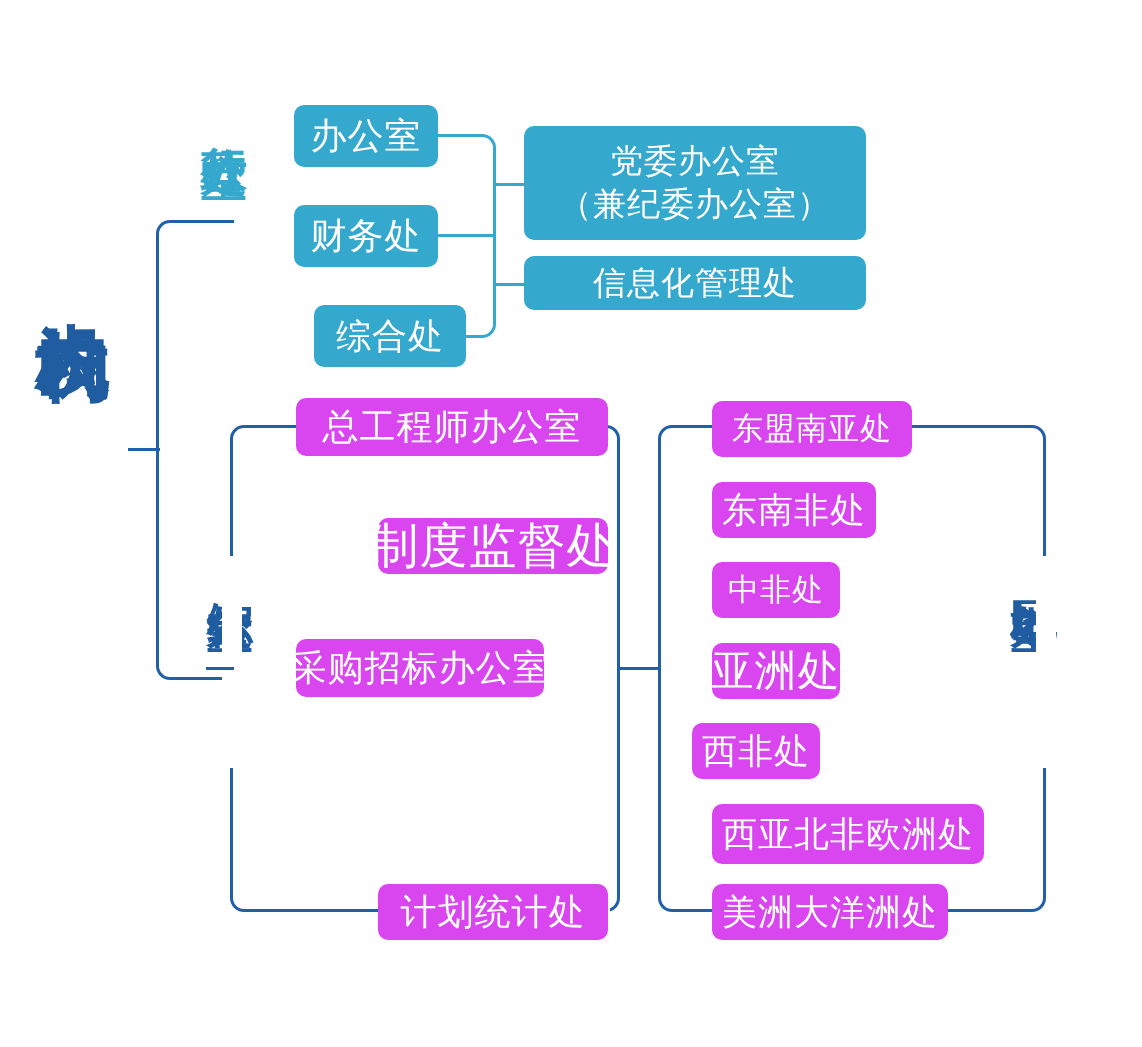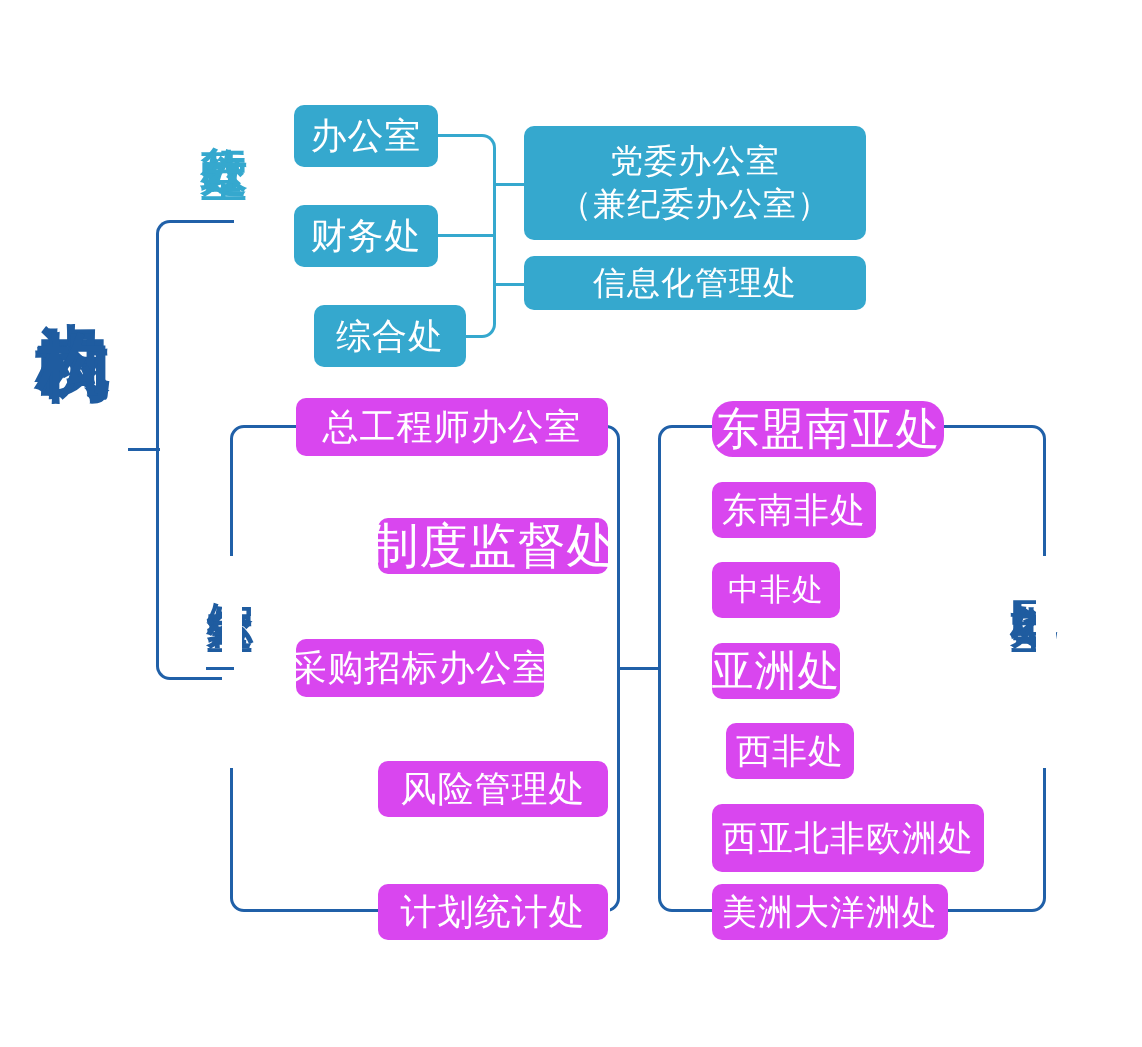--- a/index.html
+++ b/index.html
@@ -112,35 +112,34 @@
   <div class="bracket full" style="left:230px; top:425px; width:390px; height:487px;"></div>
 
   <div style="position:absolute;left:222px;top:556px;width:20px;height:212px;background:#ffffff;"></div>
 
   <div style="position:absolute;left:296px;top:418px;width:312px;height:16px;background:#ffffff;"></div>
   <div style="position:absolute;left:378px;top:904px;width:232px;height:16px;background:#ffffff;"></div>
 
   <div class="box dark" style="left:296px; top:398px; width:312px; height:58px; font-size:36px;">总工程师办公室</div>
   <div class="box dark" style="left:378px; top:518px; width:230px; height:56px; font-size:48px;">制度监督处</div>
   <div class="box dark" style="left:296px; top:639px; width:248px; height:58px; font-size:36px;">采购招标办公室</div>
-  <div class="box dark" style="left:378px; top:761px; width:230px; height:56px; font-size:36px;">风险管理处</div>
   <div class="box dark" style="left:378px; top:884px; width:230px; height:56px; font-size:36px;">计划统计处</div>
 
   <div class="hline" style="left:206px; top:667px; width:28px;"></div>
 
   <div class="vlabel dark" style="left:1012px; top:562px; font-size:46px;">地区处室</div>
 
   <div class="bracket full" style="left:658px; top:425px; width:388px; height:487px;"></div>
   <div style="position:absolute;left:1036px;top:556px;width:20px;height:212px;background:#ffffff;"></div>
   <div style="position:absolute;left:712px;top:418px;width:200px;height:16px;background:#ffffff;"></div>
   <div style="position:absolute;left:712px;top:904px;width:232px;height:16px;background:#ffffff;"></div>
 
   <div class="hline" style="left:618px; top:667px; width:42px;"></div>
 
-  <div class="box dark" style="left:712px; top:401px; width:232px; height:56px; font-size:44px;border-radius:21px;">东盟南亚处</div>
+  <div class="box dark" style="left:712px; top:401px; width:200px; height:56px; font-size:31px;">东盟南亚处</div>
   <div class="box dark" style="left:712px; top:482px; width:164px; height:56px; font-size:35px;">东南非处</div>
   <div class="box dark" style="left:712px; top:562px; width:128px; height:56px; font-size:31px;">中非处</div>
   <div class="box dark" style="left:712px; top:643px; width:128px; height:56px; font-size:42px;">亚洲处</div>
-  <div class="box dark" style="left:726px; top:723px; width:128px; height:56px; font-size:35px;">西非处</div>
-  <div class="box dark" style="left:712px; top:804px; width:272px; height:68px; font-size:35px;text-align:center;">西亚北非欧洲处</div>
+  <div class="box dark" style="left:692px; top:723px; width:128px; height:56px; font-size:35px;">西非处</div>
+  <div class="box dark" style="left:712px; top:804px; width:272px; height:60px; font-size:35px;text-align:center;">西亚北非欧洲处</div>
   <div class="box dark" style="left:712px; top:884px; width:236px; height:56px; font-size:35px;">美洲大洋洲处</div>
 
 </div>
 
 </body></html>

